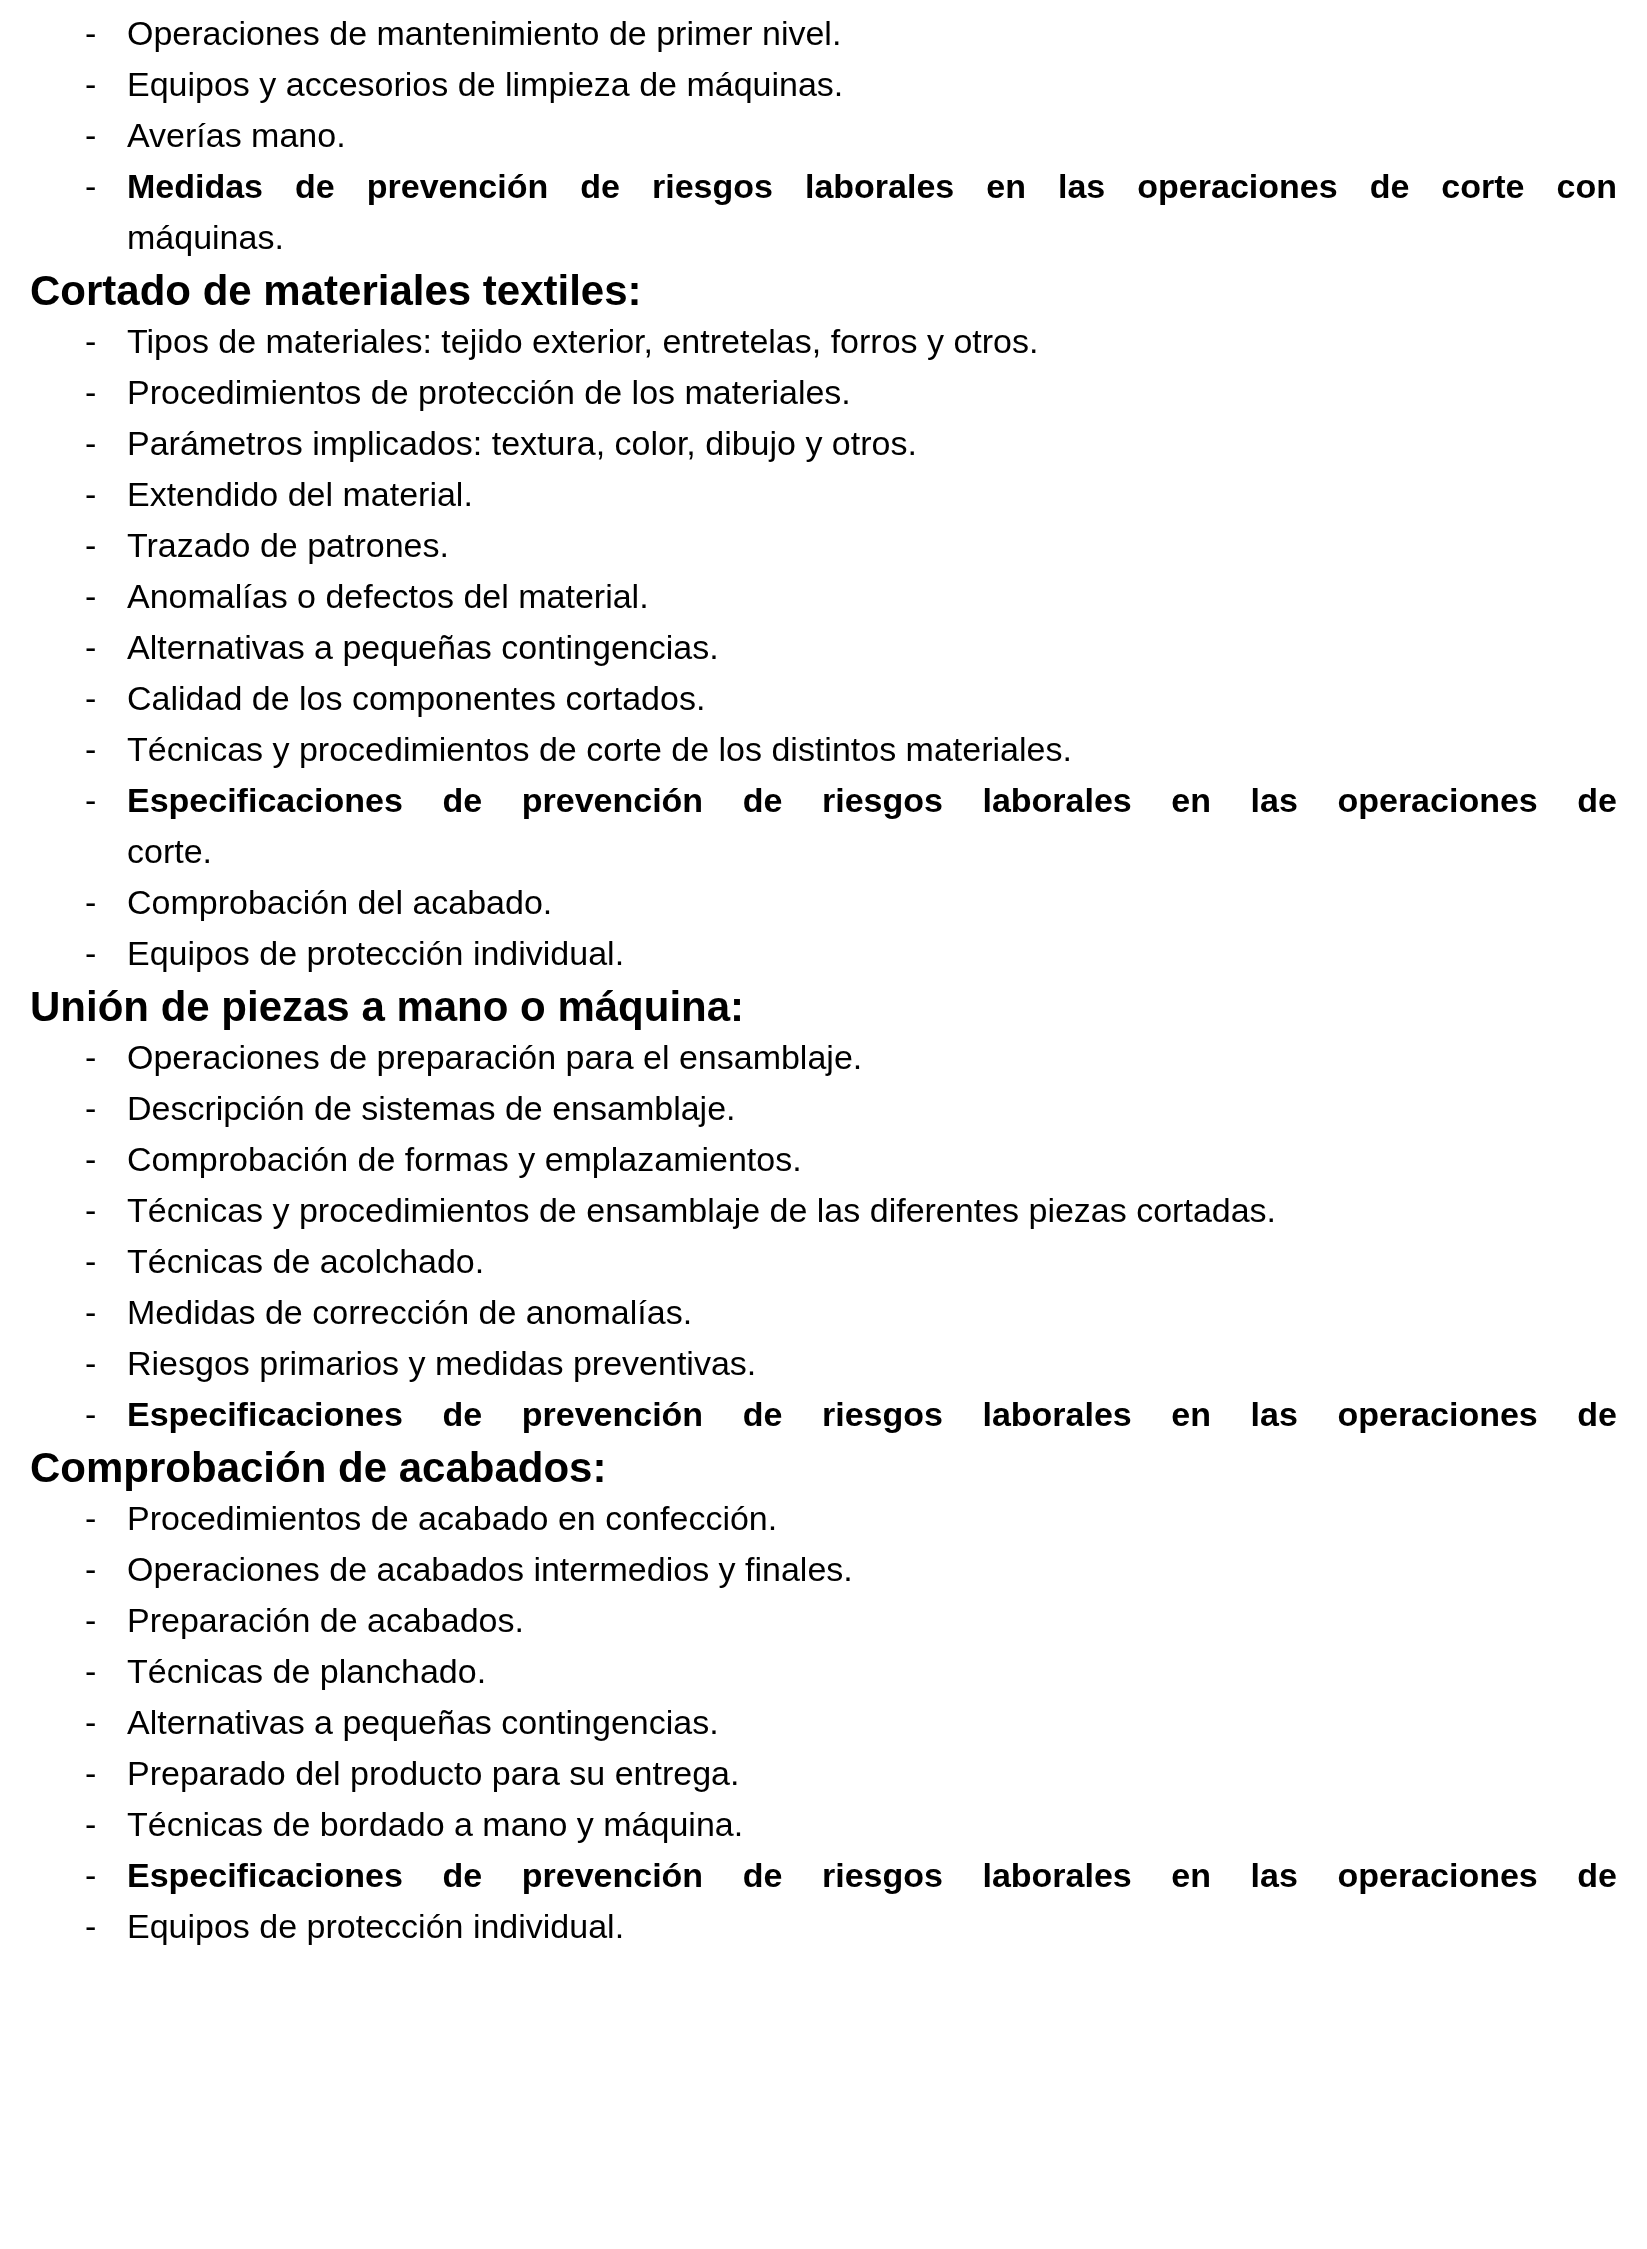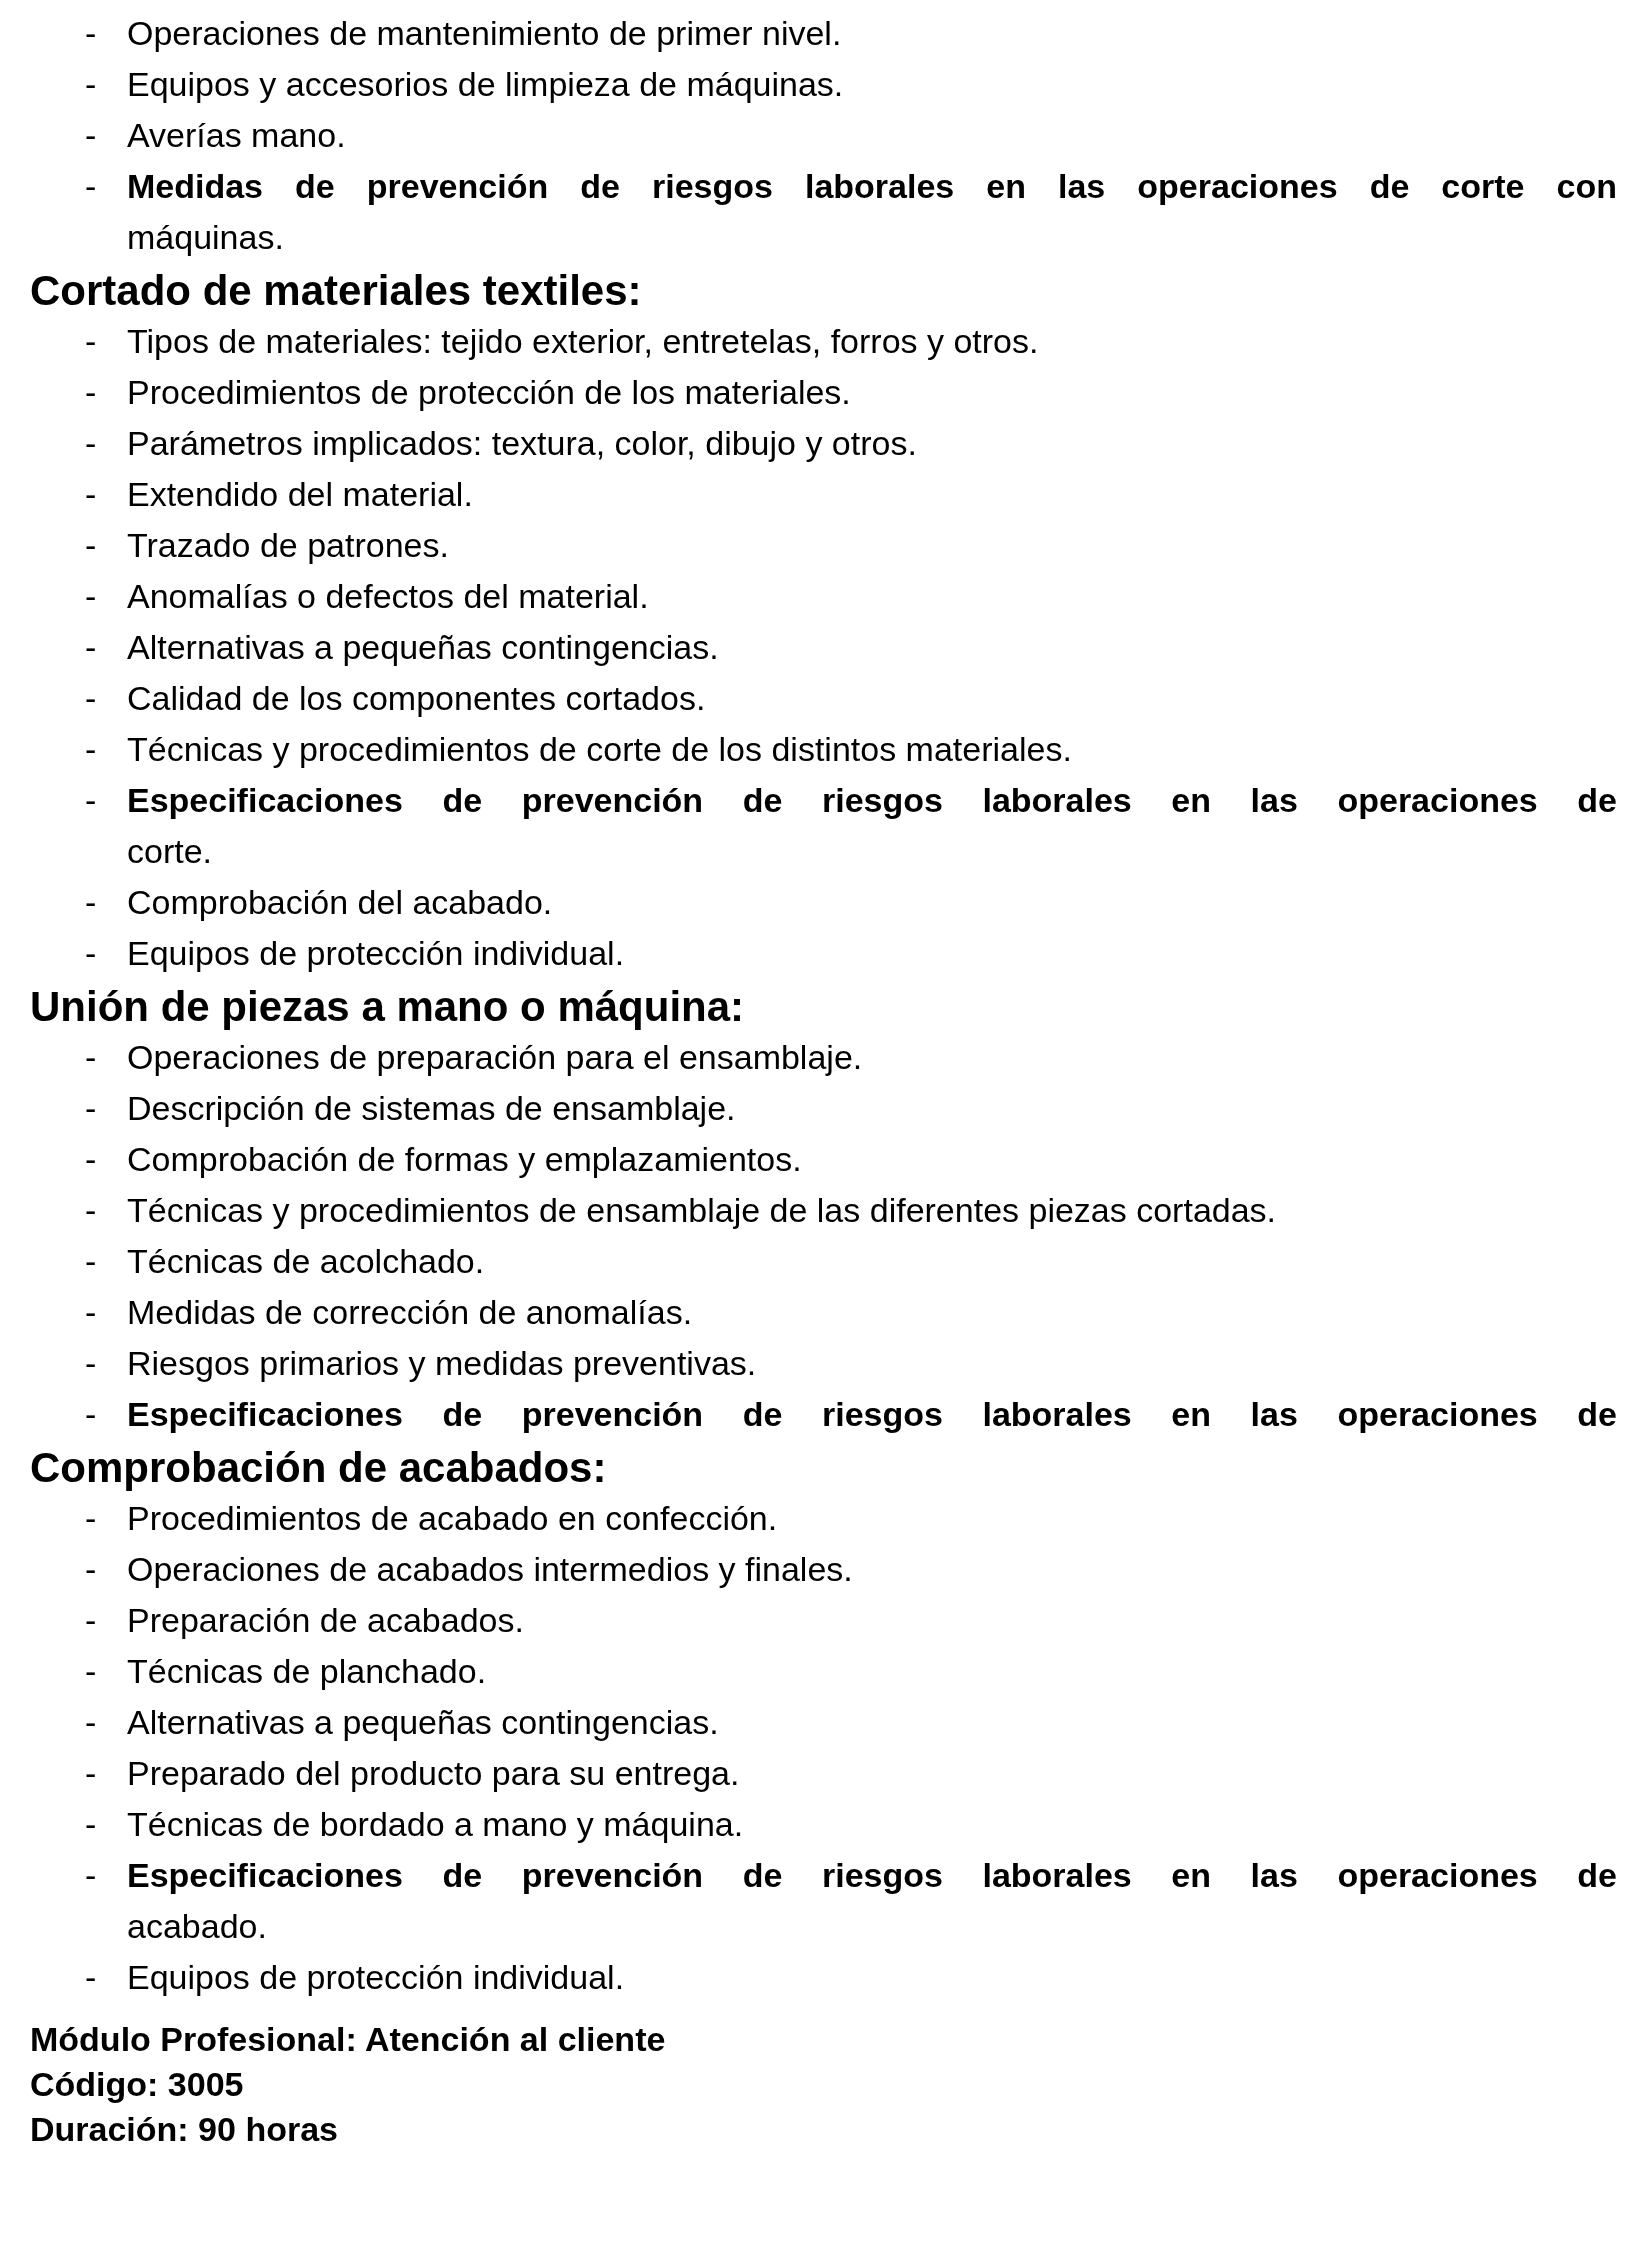--- a/index.html
+++ b/index.html
@@ -194,27 +194,21 @@
           <span class="dash">-</span>
           <span class="line">Preparado del producto para su entrega.</span>
         </div>
         <div class="item">
           <span class="dash">-</span>
           <span class="line">Técnicas de bordado a mano y máquina.</span>
         </div>
         <div class="item">
           <span class="dash">-</span>
           <span class="line jline">Especificaciones de prevención de riesgos laborales en las operaciones de</span>
-          <span class="line">acabado.</span>
         </div>
         <div class="item">
           <span class="dash">-</span>
           <span class="line">Equipos de protección individual.</span>
         </div>
       </div>
     </div>
-  <div class="footer">
-    <div class="footer-line">Módulo Profesional: Atención al cliente</div>
-    <div class="footer-line">Código: 3005</div>
-    <div class="footer-line">Duración: 90 horas</div>
-  </div>
 </div>
 
 
 </body></html>

